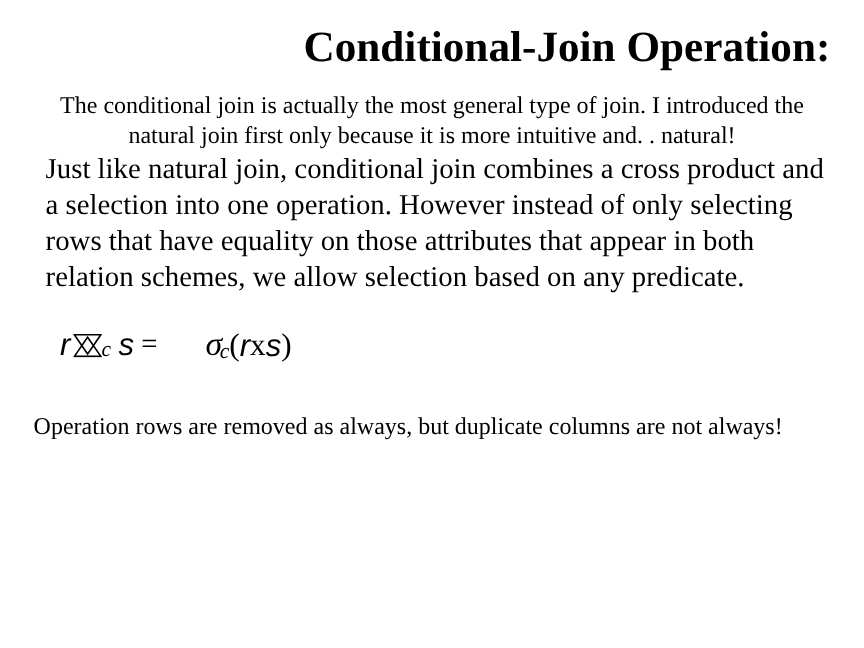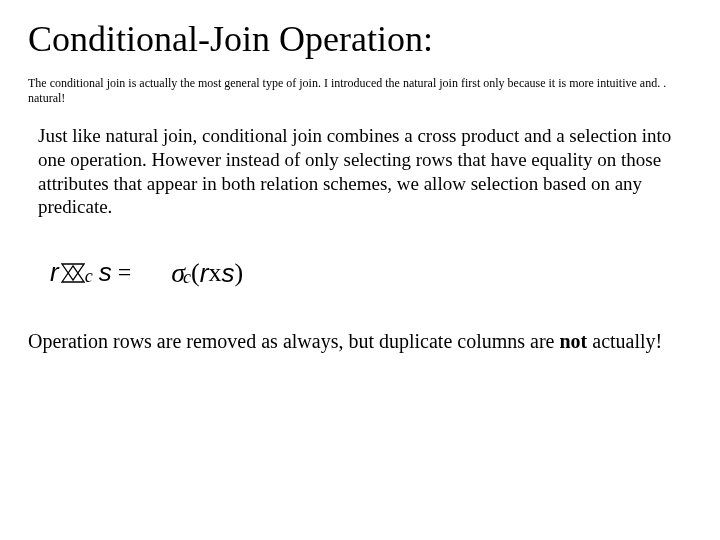--- a/index.html
+++ b/index.html
@@ -5,35 +5,35 @@
     * { margin: 0; padding: 0; box-sizing: border-box; }
     body {
       width: 720px;
       height: 540px;
       background: #fff;
       font-family: "Times New Roman", Times, serif;
       color: #000;
       padding: 18px 28px;
     }
     .title {
-      text-align: left;
+      text-align: right;
       font-size: 36px;
-      font-weight: normal;
+      font-weight: bold;
       margin-bottom: 16px;
     }
     .para1 {
-      font-size: 12px;
+      font-size: 20px;
       line-height: 1.25;
-      margin-bottom: 18px;
+      text-align: center;
     }
     .para2 {
-      font-size: 19px;
+      font-size: 24px;
       line-height: 1.25;
       margin-left: 10px;
-      margin-bottom: 38px;
+      margin-bottom: 26px;
     }
     .formula-row {
       display: flex;
       align-items: flex-start;
       margin-left: 22px;
       margin-bottom: 40px;
     }
     .formula-left {
       display: flex;
       align-items: center;
@@ -79,21 +79,21 @@
       max-width: 260px;
     }
     .explain .sans {
       font-family: Arial, Helvetica, sans-serif;
     }
     .explain .ital { font-style: italic; }
     .para3 {
       font-size: 20px;
       line-height: 1.25;
     }
-    .bold { font-weight: bold; }
+    .bold { font-weight: normal; }
     .eq { font-size: 24px; margin-left: 6px; }
   </style>
 </head>
 <body>
 
 <div class="title">Conditional-Join Operation:</div>
 
 <div class="para1">The conditional join is actually the most general type of join. I introduced the natural join first only because it is more intuitive and. . natural!</div>
 
 <div class="para2">Just like natural join, conditional join combines a cross product and a selection into one operation. However instead of only selecting rows that have equality on those attributes that appear in both relation schemes, we allow selection based on any predicate.</div>
@@ -118,14 +118,14 @@
       <span>(</span>
       <span class="sans-italic">r</span>
       <span> x </span>
       <span class="sans-italic">s</span>
       <span>)</span>
   </div>
 
 </div>
 
 <div class="para3">
-  <span>Operation rows are removed as always, but duplicate columns are </span><span class="bold">not</span><span> actually!</span>
+  <span>Operation rows are removed as always, but duplicate columns are </span><span class="bold">not</span><span> always!</span>
 </div>
 
 </body></html>

